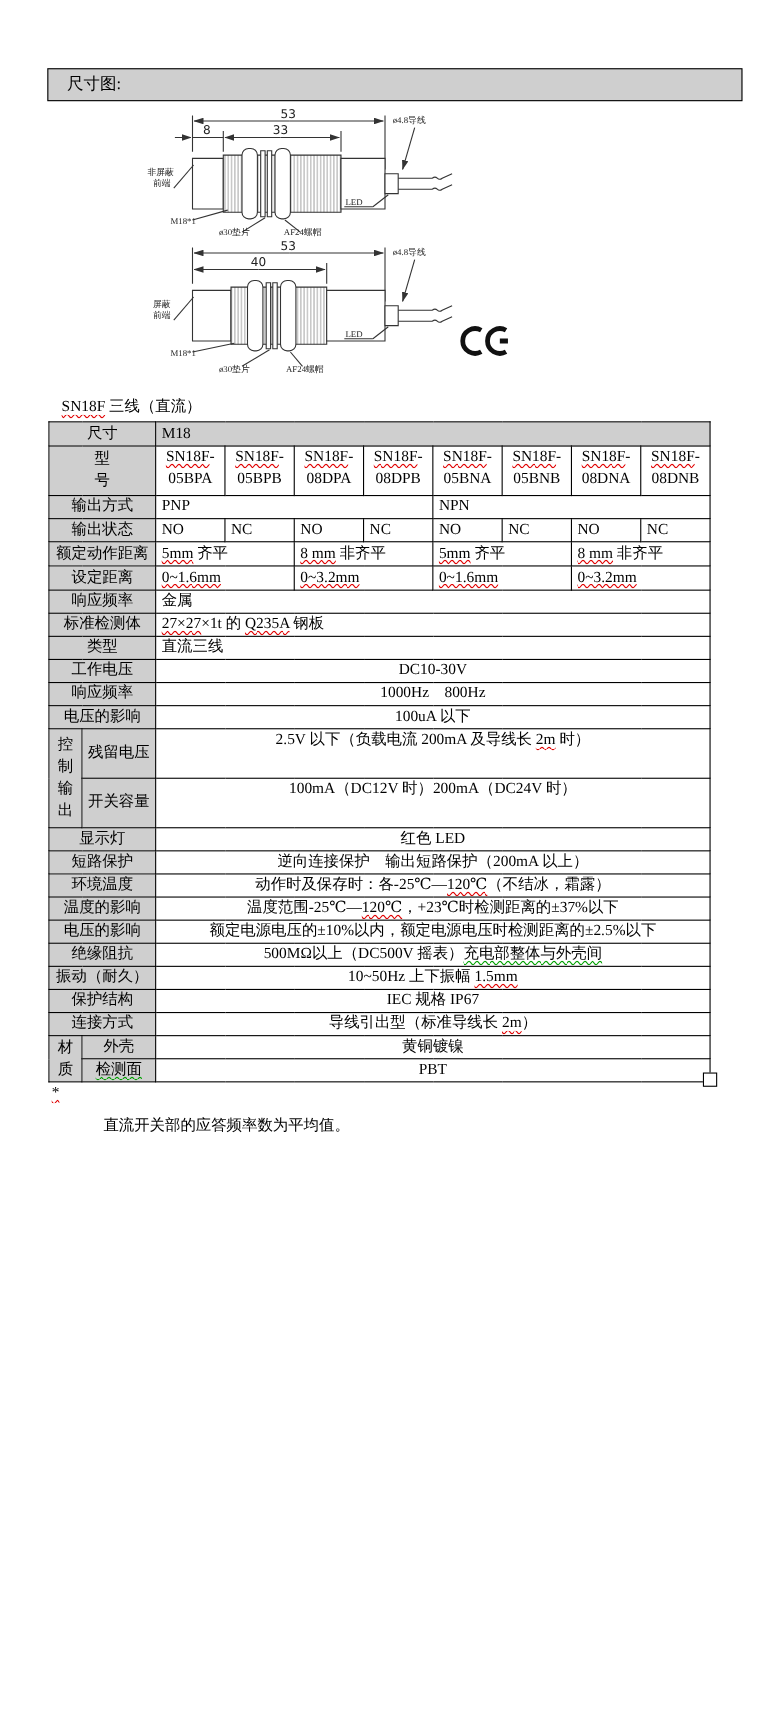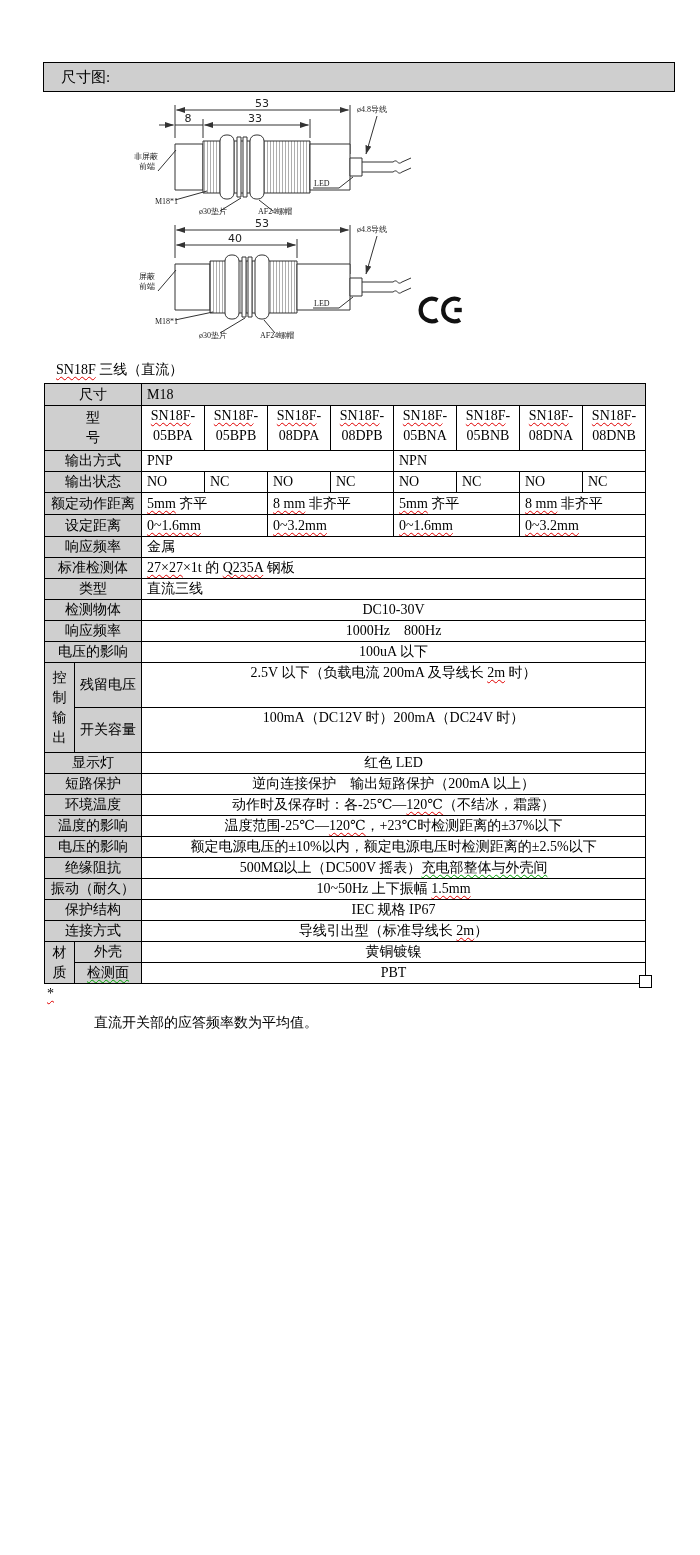--- a/index.html
+++ b/index.html
@@ -238,21 +238,21 @@
     </tr>
     <tr class="h21">
       <td colspan="2" class="lab">标准检测体</td>
       <td colspan="8" class="c"><span class="sq-red">27×27</span><span>×1t 的 </span><span class="sq-red">Q235A</span><span> 钢板</span></td>
     </tr>
     <tr class="h21">
       <td colspan="2" class="lab">类型</td>
       <td colspan="8" class="c">直流三线</td>
     </tr>
     <tr class="h21">
-      <td colspan="2" class="lab">检测物体</td>
+      <td colspan="2" class="lab">工作电压</td>
       <td colspan="8" class="l">DC10-30V</td>
     </tr>
     <tr class="h21">
       <td colspan="2" class="lab">响应频率</td>
       <td colspan="8" class="l">1000Hz　800Hz</td>
     </tr>
     <tr class="h21">
       <td colspan="2" class="lab">电压的影响</td>
       <td colspan="8" class="l">100uA 以下</td>
     </tr>

